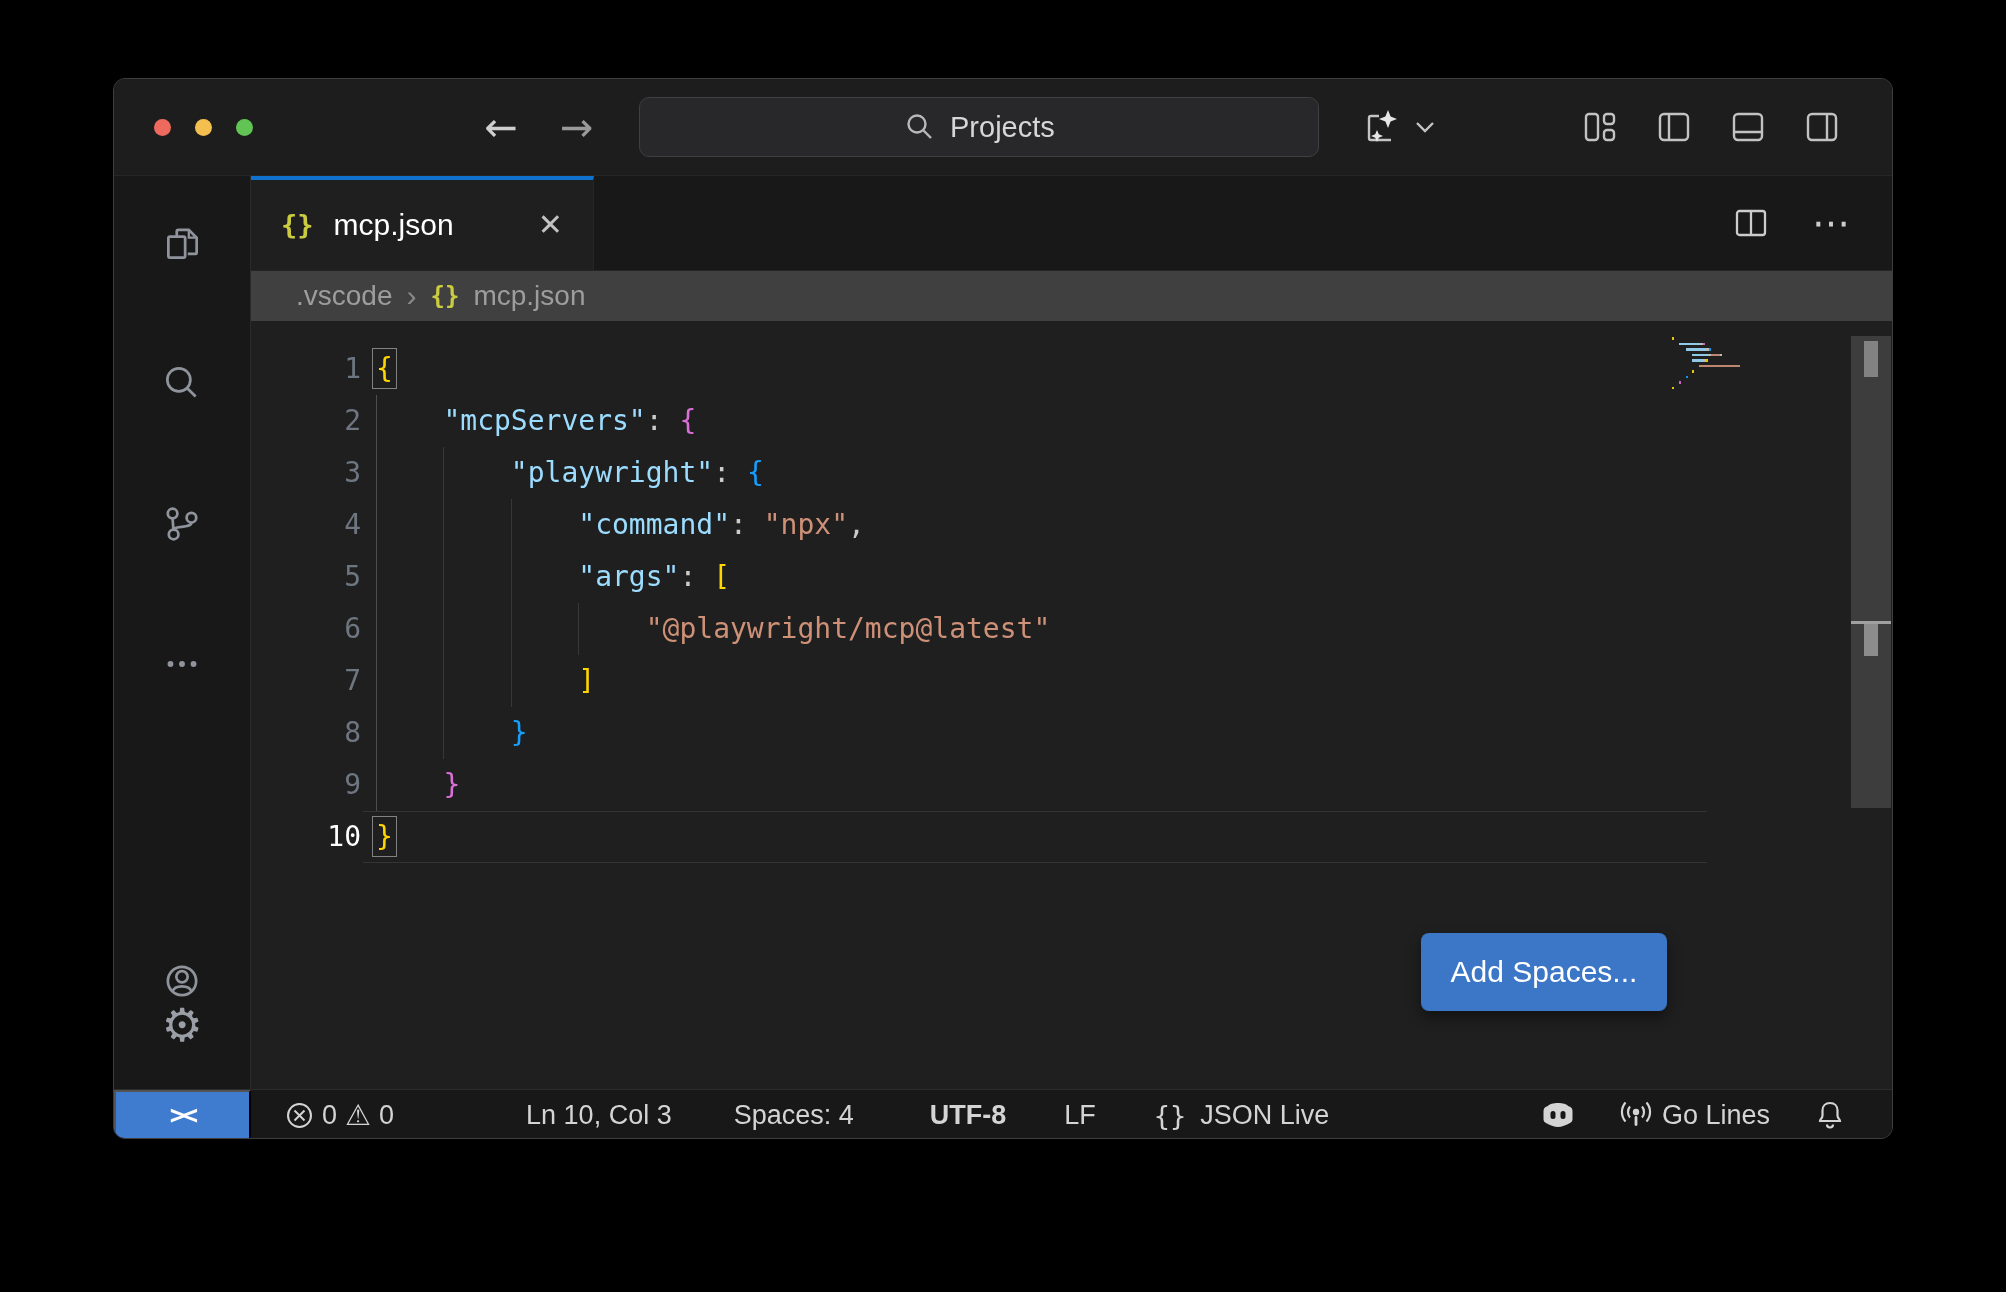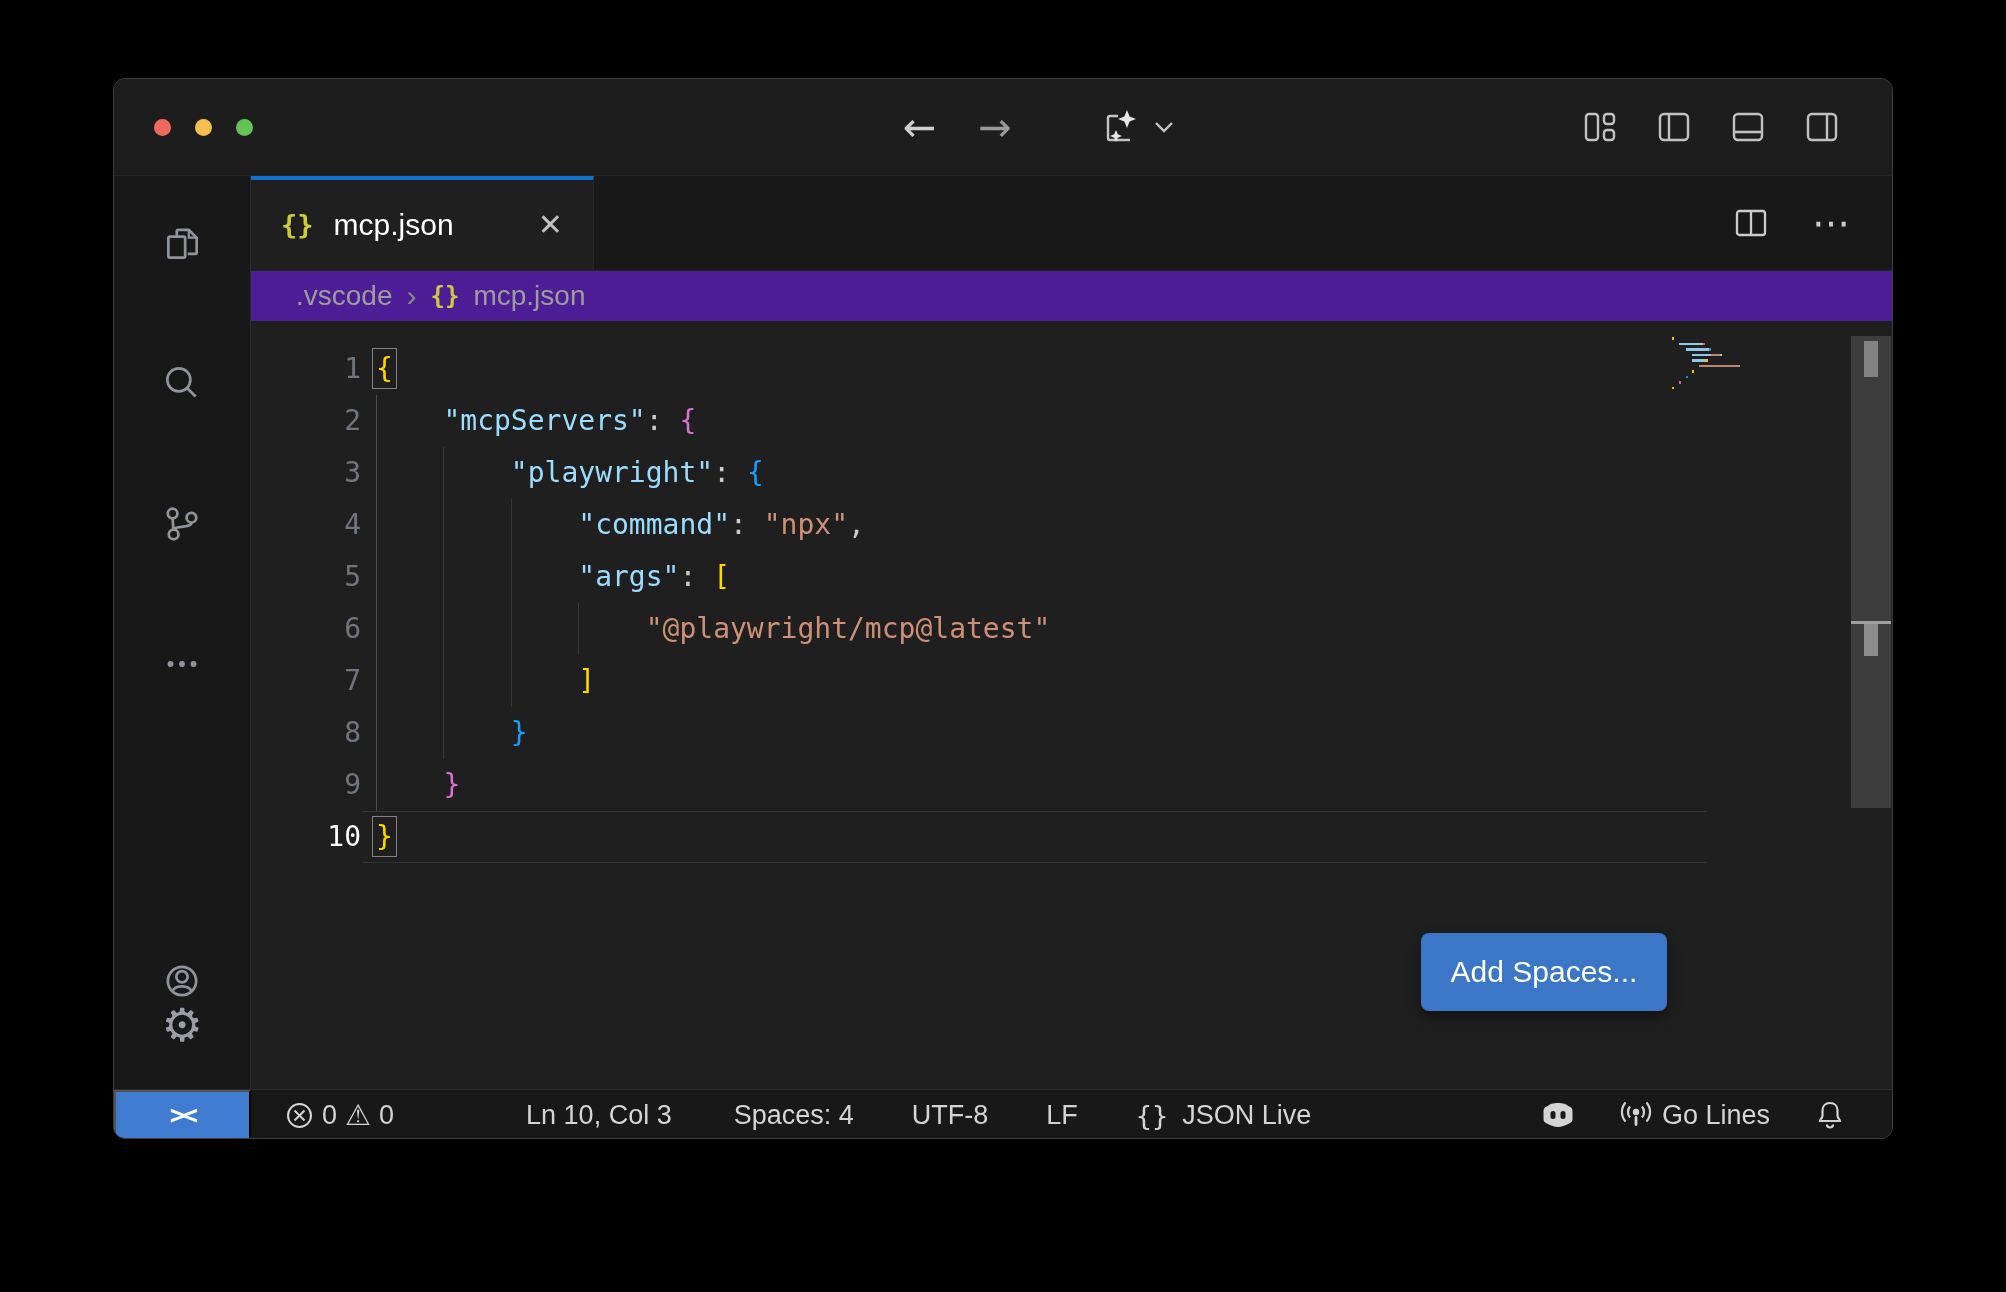--- a/index.html
+++ b/index.html
@@ -47,21 +47,21 @@
          border-right:1px solid #252525; border-bottom:1px solid #1f1f1f;
          display:flex; align-items:center; padding:0 30px; gap:20px; cursor:default; }
   .tab-braces { color:#cbcb41; font:bold 27px/1 "DejaVu Sans Mono", monospace; }
   .tab-label { color:#ffffff; font-size:30px; }
   .tab-close { margin-left:auto; color:#c2c2c2; font-size:30px; background:none; border:none; }
   .tab-actions { margin-left:auto; display:flex; align-items:center; gap:44px; padding-right:42px; }
   .more-glyph { color:#cccccc; font-size:38px; line-height:1; }
 
   
   .breadcrumb { height:50px; display:flex; align-items:center; gap:14px;
-                padding-left:45px; color:#9d9d9d; font-size:28px; background:#4c1d95; }
+                padding-left:45px; color:#9d9d9d; font-size:28px; background:#404040; }
   .crumb-sep { font-size:30px; color:#8a8a8a; }
   .crumb-braces { color:#cbcb41; font:bold 24px/1 "DejaVu Sans Mono", monospace; }
 
   
   .editor { flex:1; position:relative; background:#1f1f1f; padding-top:22px; overflow:hidden; }
   .code-line { display:flex; height:52px; position:relative; }
   .line-num { width:125px; padding-right:15px; text-align:right; color:#6e7681;
               font:28px/52px "DejaVu Sans Mono", monospace; flex:none; }
   .line-num.active { color:#ffffff; }
   .code-content { position:relative; flex:1; font:28px/52px "DejaVu Sans Mono", monospace;
@@ -96,21 +96,21 @@
   .statusbar { height:51px; background:#181818; border-top:1px solid #2b2b2b;
                display:flex; align-items:center; color:#d4d4d4; font-size:27px; }
   .remote { width:137px; height:100%; background:#3f7ccf; display:flex;
             align-items:center; justify-content:center; flex:none; }
   .remote-glyph { color:#fff; font:bold 26px/1 "DejaVu Sans Mono", monospace; letter-spacing:-3px; }
   .sb-item { display:flex; align-items:center; gap:10px; background:none; border:none;
              color:#d4d4d4; font-size:27px; font-family:"Liberation Sans", sans-serif; cursor:default; }
   .sb-problems { margin-left:34px; gap:8px; }
   .sb-cursor { margin-left:132px; }
   .sb-indent { margin-left:62px; }
-  .sb-encoding { margin-left:58px; }
+  .sb-encoding { margin-left:76px;font-weight:bold; }
   .sb-eol { margin-left:58px; }
   .sb-lang { margin-left:58px; gap:14px; }
   .sb-lang-braces { font:27px/1 "DejaVu Sans Mono", monospace; color:#d4d4d4; }
   .sb-right { margin-left:auto; display:flex; align-items:center; gap:44px; padding-right:46px; }
   .warn-glyph { font-size:29px; font-family:"DejaVu Sans", sans-serif; color:#d4d4d4; }
 
   svg { display:block; }
 </style>
 </head>
 <body>
@@ -119,20 +119,29 @@
 
   <div class="titlebar">
     <div class="traffic">
       <span class="light" style="background:#ee6a5f"></span>
       <span class="light" style="background:#f5bf4f"></span>
       <span class="light" style="background:#61c454"></span>
     </div>
     <div class="spacer1"></div>
     <button class="nav-arrow nav-back">←</button>
     <button class="nav-arrow nav-fwd">→</button>
+    <div class="searchbox">
+      <span>
+        <svg width="30" height="30" viewBox="0 0 30 30" fill="none" stroke="#b9b9b9" stroke-width="2.4">
+          <circle cx="13" cy="12" r="8.5"></circle>
+            <line x1="19.5" y1="18.5" x2="27" y2="26"></line>
+        </svg>
+      </span>
+      <span>Projects</span>
+    </div>
     <div class="copilot-btn">
       <span>
         <svg width="42" height="42" viewBox="0 0 42 42" fill="none">
           <path d="M8 12 v20 a2 2 0 0 0 2 2 h20" stroke="#c4c4c4" stroke-width="2.4"></path>
           <path d="M8 12 a2 2 0 0 1 2 -2 h8" stroke="#c4c4c4" stroke-width="2.4"></path>
           <path d="M27 4 l2.6 6.4 6.4 2.6 -6.4 2.6 -2.6 6.4 -2.6 -6.4 -6.4 -2.6 6.4 -2.6 z" fill="#e6e6e6"></path>
           <path d="M16 24 l1.8 4.2 4.2 1.8 -4.2 1.8 -1.8 4.2 -1.8 -4.2 -4.2 -1.8 4.2 -1.8 z" fill="#e6e6e6"></path>
         </svg>
       </span>
       <span>

